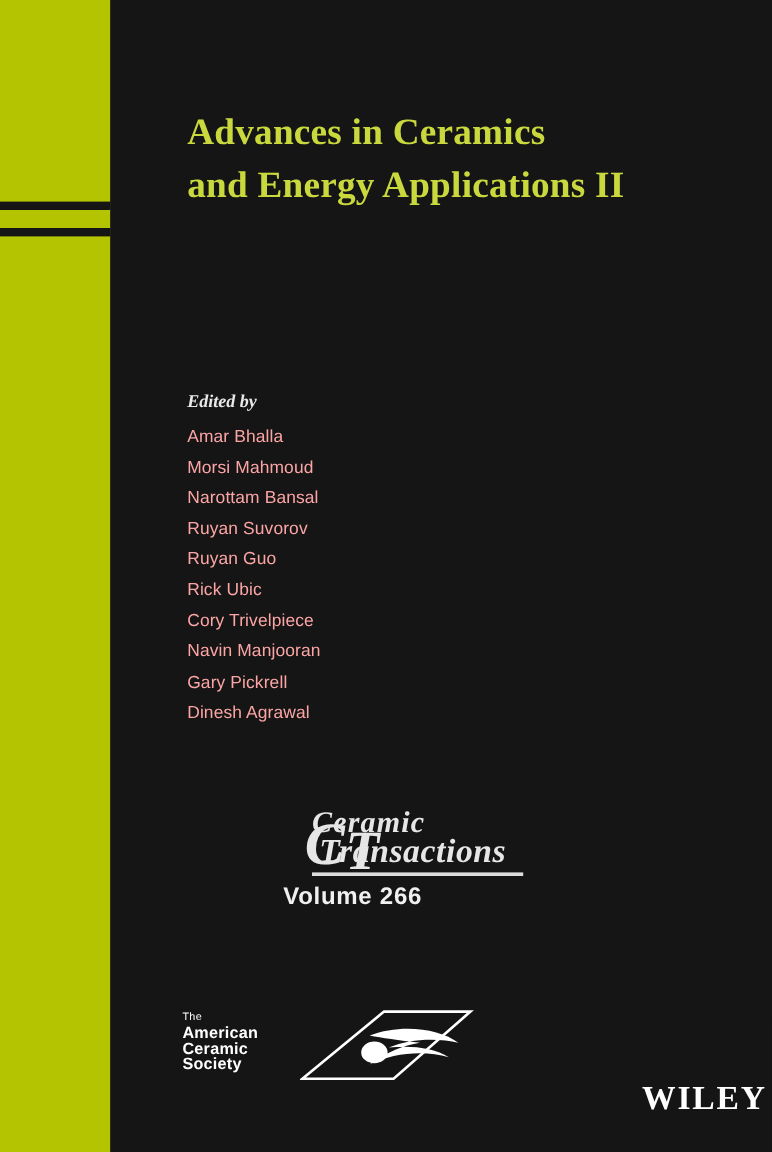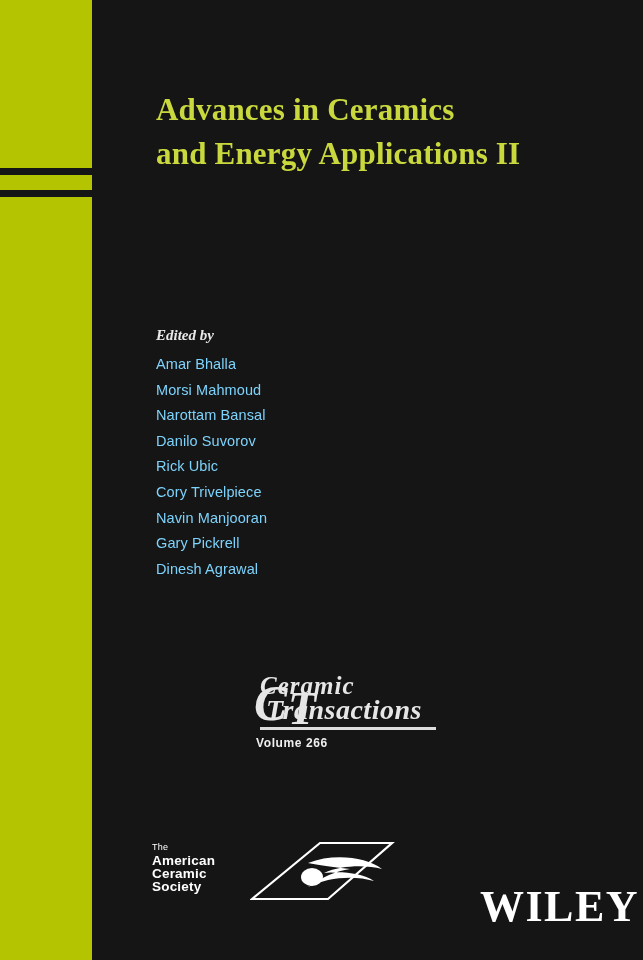--- a/index.html
+++ b/index.html
@@ -76,21 +76,21 @@
   .editors {
     position: absolute;
     left: 64px;
     top: 352px;
     width: 320px;
   }
   .editor {
     font-family: "Liberation Sans", sans-serif;
     font-size: 14.5px;
     line-height: 25.6px;
-    color: #7dd3fc;
+    color: #fca5a5;
     letter-spacing: 0.1px;
   }
 
   
   .ct-logo {
     position: absolute;
     left: 160px;
     top: 672px;
     width: 190px;
     height: 62px;
@@ -140,25 +140,25 @@
     top: 14px;
     font-family: "Liberation Serif", serif;
     font-style: italic;
     font-weight: bold;
     font-size: 46px;
     color: #e6e6e6;
     line-height: 46px;
   }
   .volume {
     position: absolute;
-    left: 164px;
+    left: 144px;
     top: 736px;
     font-family: "Liberation Sans", sans-serif;
     font-weight: bold;
-    font-size: 12px;
+    font-size: 20px;
     letter-spacing: 0.6px;
     color: #f0f0f0;
   }
 
   
   .acers {
     position: absolute;
     left: 60px;
     top: 837px;
     width: 245px;
@@ -184,21 +184,21 @@
     width: 145px;
     height: 66px;
   }
 
   .wiley {
     position: absolute;
     right: 22px;
     bottom: 28px;
     font-family: "Liberation Serif", serif;
     font-weight: bold;
-    font-size: 44px;
+    font-size: 28px;
     letter-spacing: 1.5px;
     color: #ffffff;
   }
 </style>
 </head>
 <body>
 
 <div class="cover">
 
   <div class="spine">
@@ -212,21 +212,22 @@
       <span class="line">Advances in Ceramics</span>
       <span class="line">and Energy Applications II</span>
     </div>
 
     <div class="edited-by">Edited by</div>
 
     <div class="editors">
       <div class="editor">Amar Bhalla</div>
       <div class="editor">Morsi Mahmoud</div>
       <div class="editor">Narottam Bansal</div>
-      <div class="editor">Danilo Suvorov</div>
+      <div class="editor">Ruyan Suvorov</div>
+      <div class="editor">Ruyan Guo</div>
       <div class="editor">Rick Ubic</div>
       <div class="editor">Cory Trivelpiece</div>
       <div class="editor">Navin Manjooran</div>
       <div class="editor">Gary Pickrell</div>
       <div class="editor">Dinesh Agrawal</div>
     </div>
 
     <div class="ct-logo">
       <div class="ct-word ceramic">Ceramic</div>
       <div class="ct-word transactions">Transactions</div>

